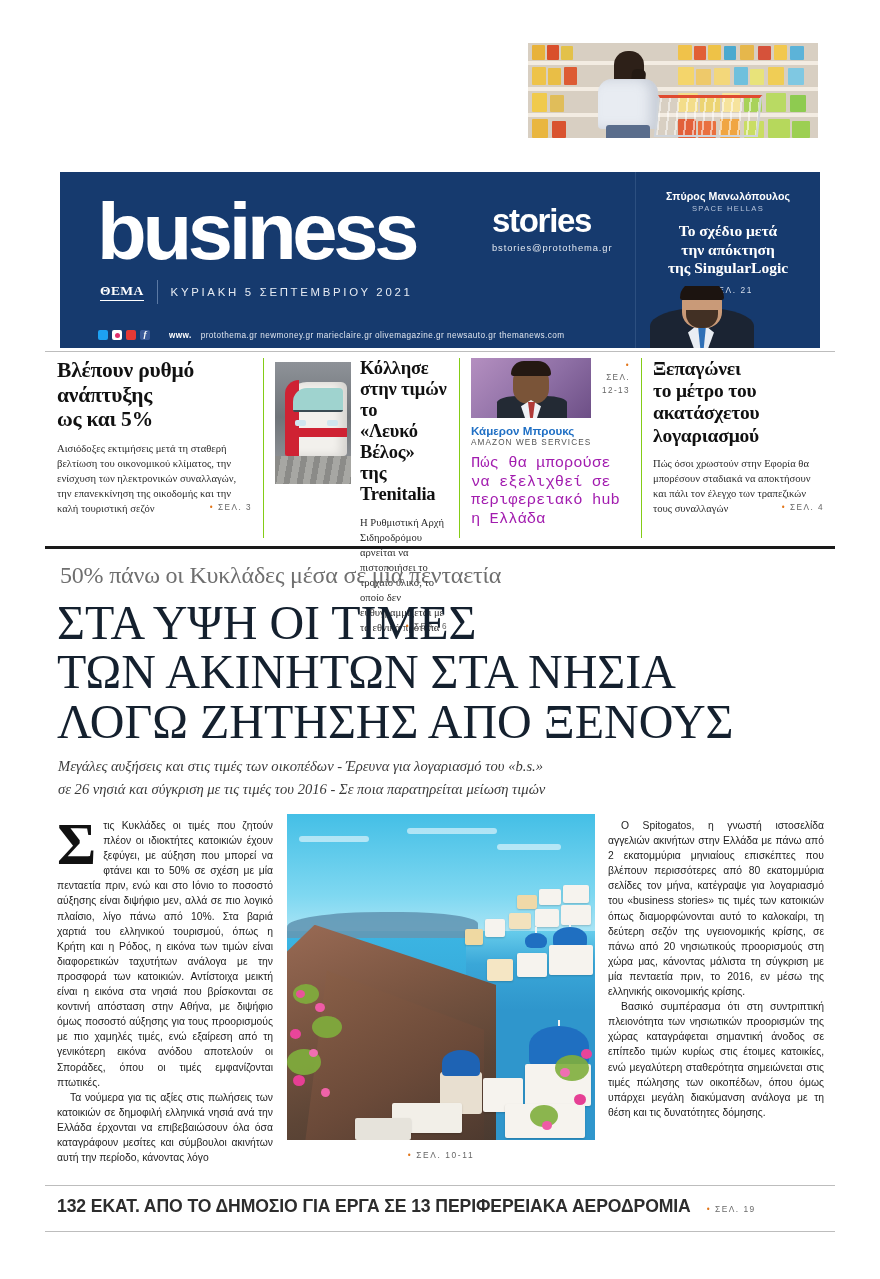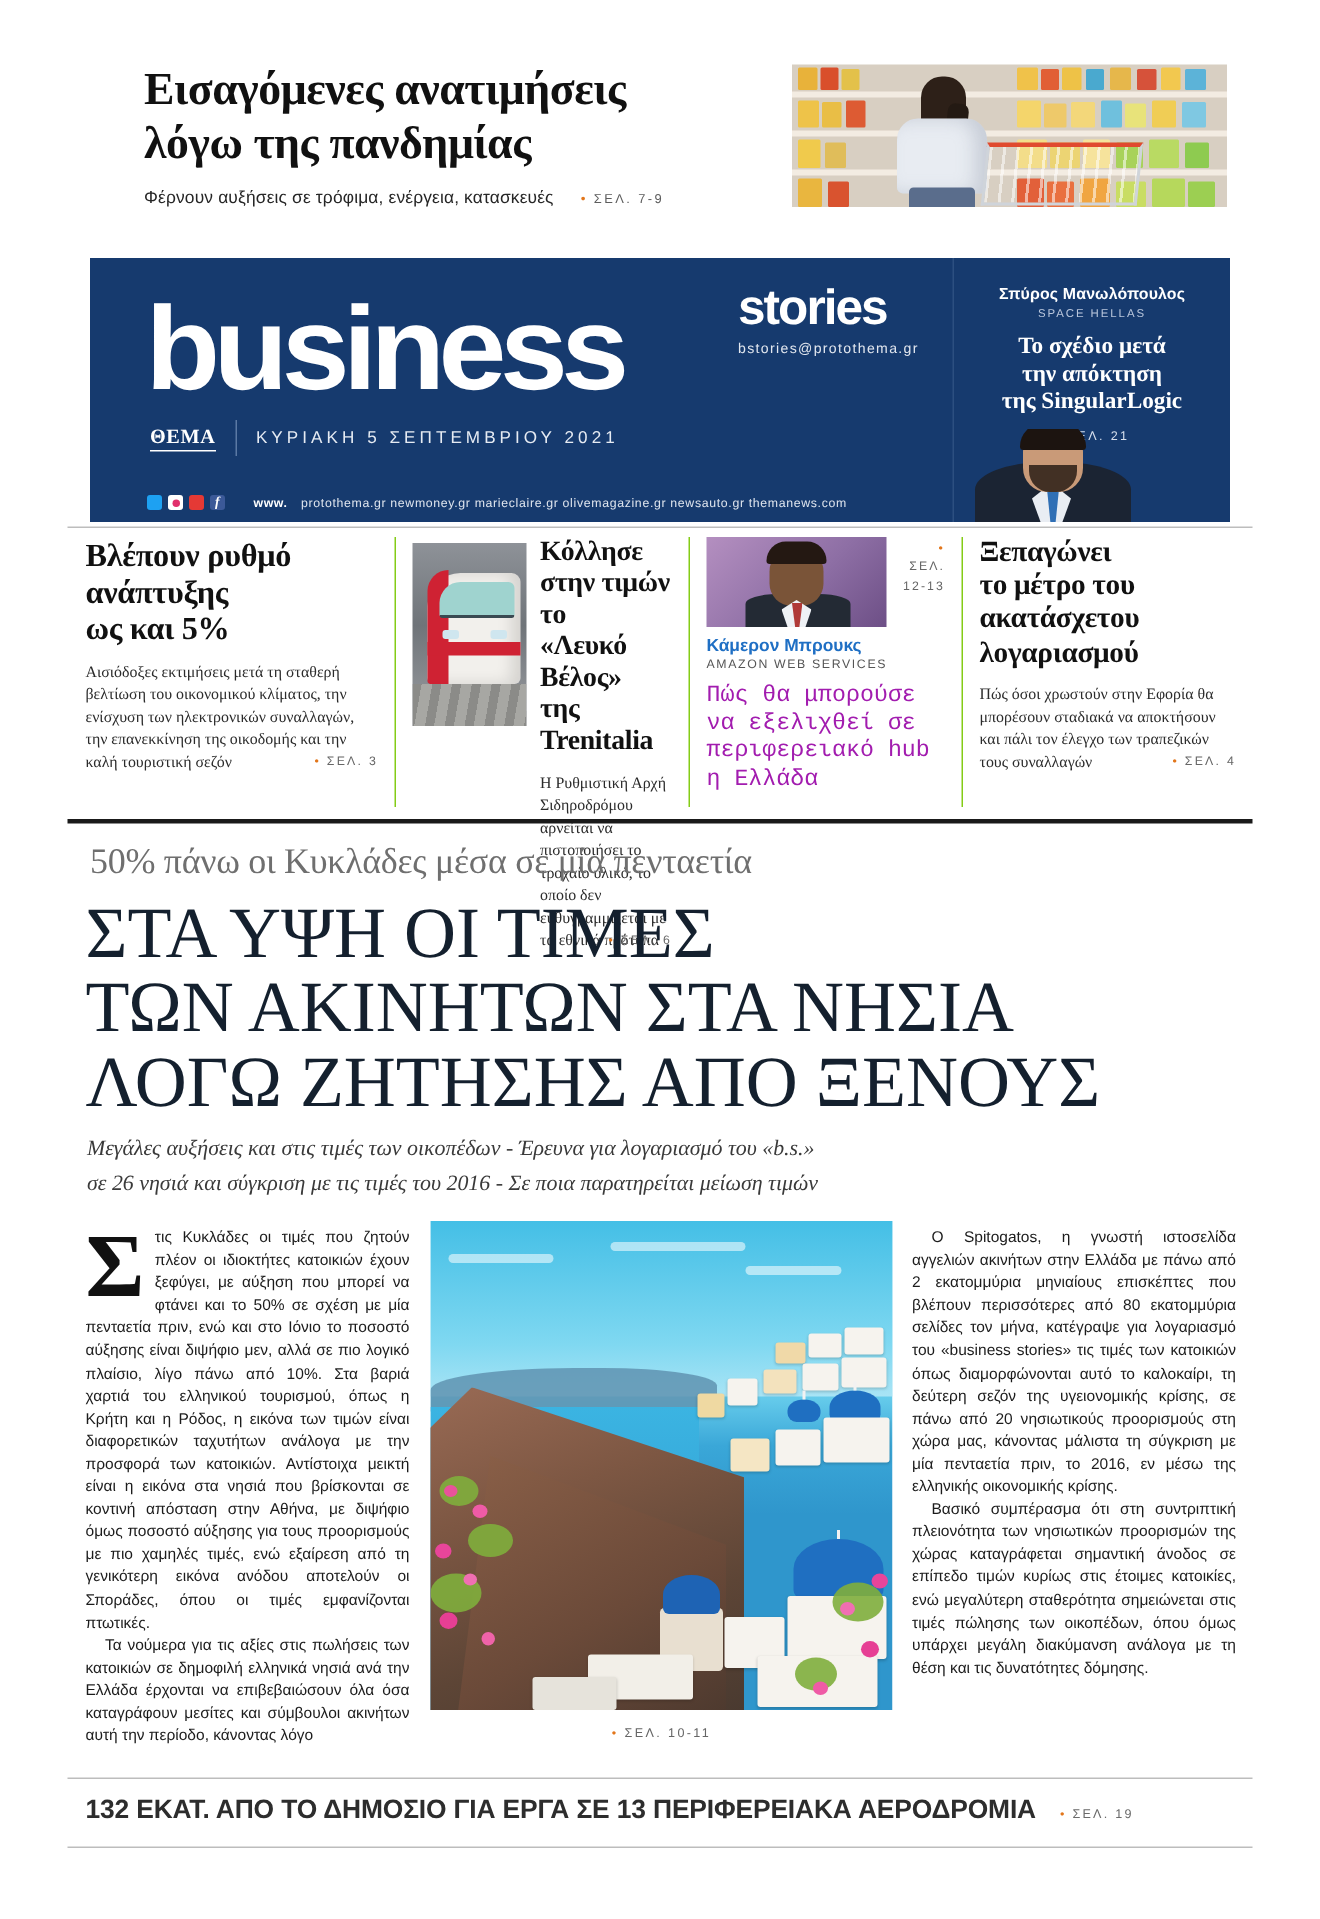--- a/index.html
+++ b/index.html
@@ -127,21 +127,21 @@
     font-size: 79px;
     line-height: 0.86;
     letter-spacing: -4.2px;
     color: #ffffff;
     display: inline-block;
     transform: scaleX(1.03);
     transform-origin: left center;
   }
   .logo-right {
     position: absolute;
-    left: 432px; top: 16px;
+    left: 432px; top: 32px;
   }
   .logo-stories {
     font-family: "Liberation Sans", sans-serif;
     font-weight: bold;
     font-size: 33px;
     letter-spacing: -1.3px;
     color: #ffffff;
     line-height: 1;
     display: block;
   }
@@ -545,30 +545,20 @@
     white-space: nowrap;
   }
   .bb-sel .dot { color: #e2761b; }
 </style>
 </head>
 <body>
 
 <div class="page">
 
   <div class="topstrip">
-    <div class="top-left">
-      <h1 class="top-headline">
-        <span>Εισαγόμενες ανατιμήσεις</span><br>
-        <span>λόγω της πανδημίας</span>
-      </h1>
-      <div class="top-sub-row">
-        <span class="top-sub">Φέρνουν αυξήσεις σε τρόφιμα, ενέργεια, κατασκευές</span>
-        <span class="sel-tag"><span class="dot">•</span> <span>ΣΕΛ. 7-9</span></span>
-      </div>
-    </div>
 
     <div class="top-photo">
       <div class="sm">
 
         <div class="sm-board" style="top:18px"></div>
         <div class="sm-board" style="top:44px"></div>
         <div class="sm-board" style="top:70px"></div>
         <div class="sm-item" style="left:4px;top:2px;width:13px;height:15px;background:#e8b23a"></div>
         <div class="sm-item" style="left:19px;top:2px;width:12px;height:15px;background:#d94f2b"></div>
         <div class="sm-item" style="left:33px;top:3px;width:12px;height:14px;background:#e3c14a"></div>

